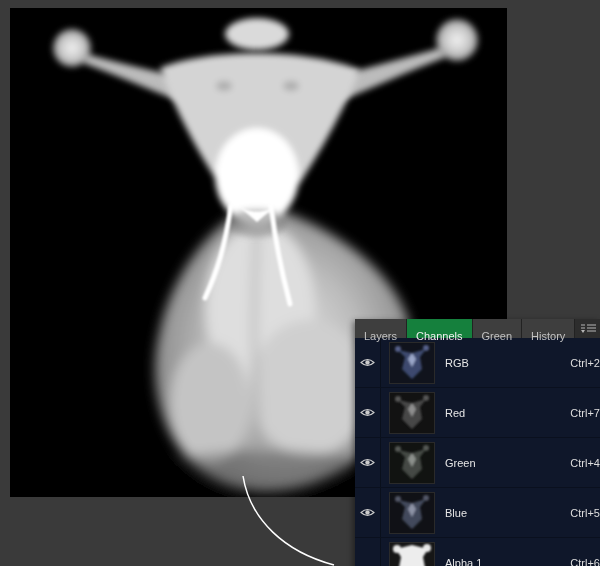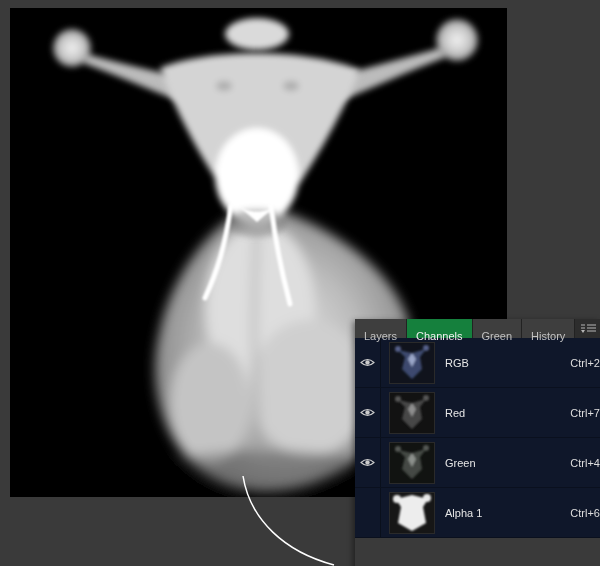--- a/index.html
+++ b/index.html
@@ -195,20 +195,41 @@
               <circle cx="36" cy="5" r="3" fill="#545854"></circle>
             <path d="M8 7 L22 10 L36 6 L30 14 L32 26 L22 36 L12 26 L15 14 Z" fill="#454a45"></path>
             <path d="M22 10 L18 16 L22 24 L26 16 Z" fill="#8c918c"></path>
           </g>
         </svg>
       </div>
       <div class="chan-label">Green</div>
       <div class="chan-shortcut">Ctrl+4</div>
     </div>
 
+    <div class="row selected">
+      <div class="eyebox">
+        <svg width="15" height="11" viewBox="0 0 15 11">
+          <path d="M1 5.5 Q7.5 -0.5 14 5.5 Q7.5 11.5 1 5.5 Z" fill="none" stroke="#cccccc" stroke-width="1.1"></path>
+          <circle cx="7.5" cy="5.5" r="2.2" fill="#cccccc"></circle>
+        </svg>
+      </div>
+      <div class="thumb">
+        <svg width="44" height="40" viewBox="0 0 44 40">
+          <rect width="44" height="40" fill="#101116"></rect>
+          <g filter="url(#blur1)">
+            <circle cx="8" cy="6" r="3" fill="#525766"></circle>
+              <circle cx="36" cy="5" r="3" fill="#525766"></circle>
+            <path d="M8 7 L22 10 L36 6 L30 14 L32 26 L22 36 L12 26 L15 14 Z" fill="#434a5c"></path>
+            <path d="M22 10 L18 16 L22 24 L26 16 Z" fill="#8d93a6"></path>
+          </g>
+        </svg>
+      </div>
+      <div class="chan-label">Blue</div>
+      <div class="chan-shortcut">Ctrl+5</div>
+    </div>
 
     <div class="row selected">
       <div class="eyebox"></div>
       <div class="thumb">
         <svg width="44" height="40" viewBox="0 0 44 40">
           <rect width="44" height="40" fill="#161616"></rect>
           <g filter="url(#blur1)">
             <circle cx="7" cy="6" r="4" fill="#e8e8e8"></circle>
               <circle cx="37" cy="5" r="4" fill="#e8e8e8"></circle>
             <path d="M6 6 L22 2 L38 6 L33 14 L36 30 L22 38 L8 30 L11 14 Z" fill="#ededed"></path>

